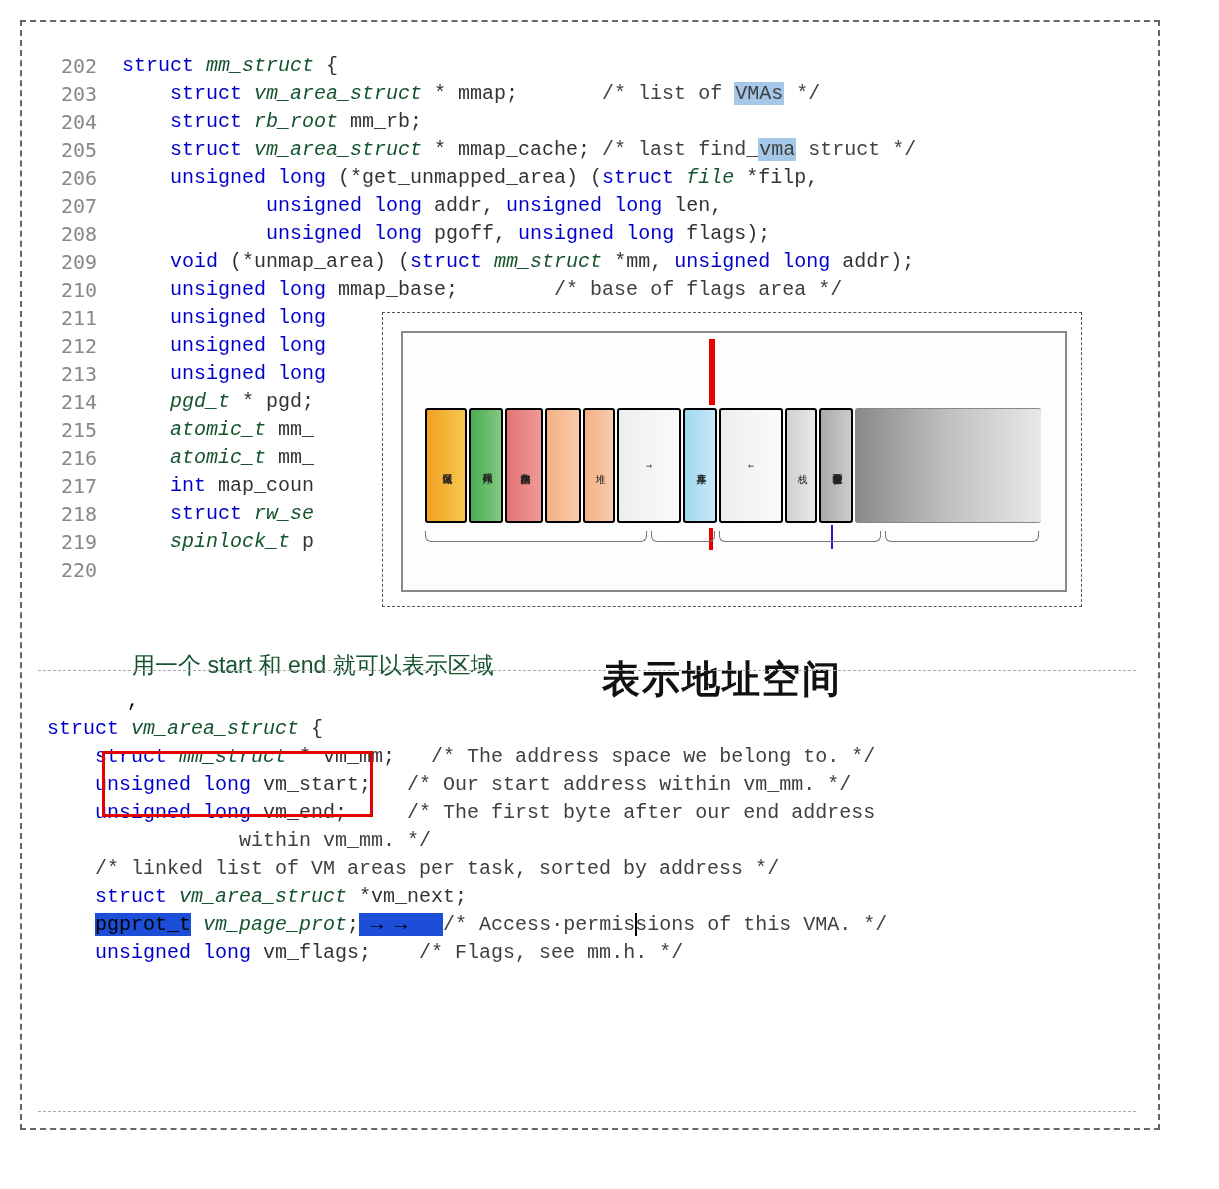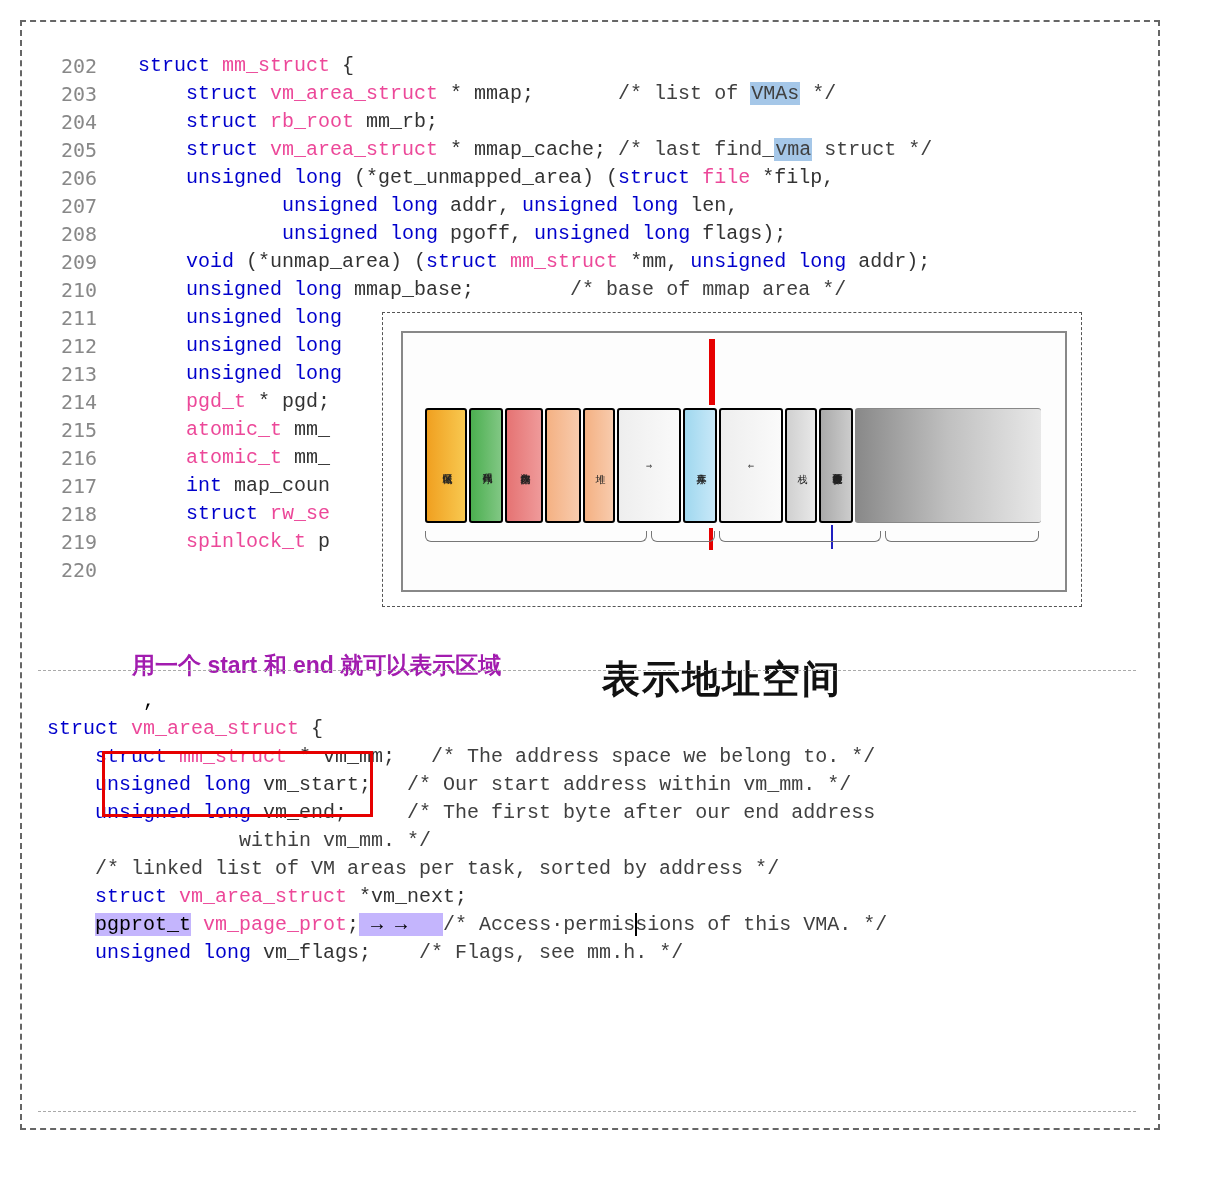--- a/index.html
+++ b/index.html
@@ -17,31 +17,30 @@
     box-sizing: border-box;
   }
   .code-block-1 {
     font-size: 20px;
     line-height: 28px;
     margin-top: 10px;
   }
   .code-line {
     display: flex;
     white-space: pre;
-    gap: 16px;
   }
   .gutter {
     width: 55px;
     text-align: right;
     padding-right: 25px;
     color: #888;
     font-family: Consolas, monospace;
   }
   .kw { color: #0000cc; font-family: Liberation Mono, monospace; }
-  .type { color: #ec4899; }
+  .type { color: #14532d; font-style: italic; }
   .ident { color: #333; }
   .comment { color: #404040; }
   .highlight-box {
     background: #a5c7e8;
     padding: 0 1px;
   }
   .float-diagram {
     position: absolute;
     top: 290px;
     left: 360px;
@@ -137,22 +136,22 @@
   }
   .label-row {
     display: flex;
     align-items: center;
     margin-top: 18px;
     position: absolute;
     top: 610px;
     left: 80px;
   }
   .red-label {
-    color: #a21caf;
-    font-weight: bold;
+    color: #14532d;
+    font-weight: normal;
     font-size: 23px;
     font-family: "Microsoft YaHei", Arial, sans-serif;
     margin-left: 30px;
   }
   .big-title {
     position: absolute;
     top: 632px;
     left: 580px;
     font-size: 38px;
     font-weight: 900;
@@ -171,21 +170,21 @@
   .red-rect {
     position: absolute;
     top: 729px;
     left: 80px;
     width: 265px;
     height: 60px;
     border: 3px solid #e60000;
     pointer-events: none;
   }
   .sel-bg {
-    background: #c4b5fd;
+    background: #1d4ed8;
   }
   .cursor-bar {
     border-right: 2px solid #000;
     padding-right: 0;
     margin-right: -2px;
   }
   .inner-dash {
     position: absolute;
     left: 16px;
     right: 22px;
@@ -203,21 +202,21 @@
 
   <div id="code1" class="code-block-1">
       <div class="code-line"><span class="gutter">202</span><span><span class="kw">struct</span><span class="ident"> </span><span class="type">mm_struct</span><span class="ident"> {</span></span></div>
       <div class="code-line"><span class="gutter">203</span><span>    <span class="kw">struct</span><span class="ident"> </span><span class="type">vm_area_struct</span><span class="ident"> * mmap;       </span><span class="comment">/* list of </span><span class="comment"><span class="highlight-box">VMAs</span></span><span class="comment"> */</span></span></div>
       <div class="code-line"><span class="gutter">204</span><span>    <span class="kw">struct</span><span class="ident"> </span><span class="type">rb_root</span><span class="ident"> mm_rb;</span></span></div>
       <div class="code-line"><span class="gutter">205</span><span>    <span class="kw">struct</span><span class="ident"> </span><span class="type">vm_area_struct</span><span class="ident"> * mmap_cache; </span><span class="comment">/* last find_</span><span class="comment"><span class="highlight-box">vma</span></span><span class="comment"> struct */</span></span></div>
       <div class="code-line"><span class="gutter">206</span><span>    <span class="kw">unsigned</span><span class="ident"> </span><span class="kw">long</span><span class="ident"> (*get_unmapped_area) (</span><span class="kw">struct</span><span class="ident"> </span><span class="type">file</span><span class="ident"> *filp,</span></span></div>
       <div class="code-line"><span class="gutter">207</span><span>            <span class="kw">unsigned</span><span class="ident"> </span><span class="kw">long</span><span class="ident"> addr, </span><span class="kw">unsigned</span><span class="ident"> </span><span class="kw">long</span><span class="ident"> len,</span></span></div>
       <div class="code-line"><span class="gutter">208</span><span>            <span class="kw">unsigned</span><span class="ident"> </span><span class="kw">long</span><span class="ident"> pgoff, </span><span class="kw">unsigned</span><span class="ident"> </span><span class="kw">long</span><span class="ident"> flags);</span></span></div>
       <div class="code-line"><span class="gutter">209</span><span>    <span class="kw">void</span><span class="ident"> (*unmap_area) (</span><span class="kw">struct</span><span class="ident"> </span><span class="type">mm_struct</span><span class="ident"> *mm, </span><span class="kw">unsigned</span><span class="ident"> </span><span class="kw">long</span><span class="ident"> addr);</span></span></div>
-      <div class="code-line"><span class="gutter">210</span><span>    <span class="kw">unsigned</span><span class="ident"> </span><span class="kw">long</span><span class="ident"> mmap_base;        </span><span class="comment">/* base of mmap area */</span></span></div>
+      <div class="code-line"><span class="gutter">210</span><span>    <span class="kw">unsigned</span><span class="ident"> </span><span class="kw">long</span><span class="ident"> mmap_base;        </span><span class="comment">/* base of flags area */</span></span></div>
       <div class="code-line"><span class="gutter">211</span><span>    <span class="kw">unsigned</span><span class="ident"> </span><span class="kw">long</span></span></div>
       <div class="code-line"><span class="gutter">212</span><span>    <span class="kw">unsigned</span><span class="ident"> </span><span class="kw">long</span></span></div>
       <div class="code-line"><span class="gutter">213</span><span>    <span class="kw">unsigned</span><span class="ident"> </span><span class="kw">long</span></span></div>
       <div class="code-line"><span class="gutter">214</span><span>    <span class="type">pgd_t</span><span class="ident"> * pgd;</span></span></div>
       <div class="code-line"><span class="gutter">215</span><span>    <span class="type">atomic_t</span><span class="ident"> mm_</span></span></div>
       <div class="code-line"><span class="gutter">216</span><span>    <span class="type">atomic_t</span><span class="ident"> mm_</span></span></div>
       <div class="code-line"><span class="gutter">217</span><span>    <span class="kw">int</span><span class="ident"> map_coun</span></span></div>
       <div class="code-line"><span class="gutter">218</span><span>    <span class="kw">struct</span><span class="ident"> </span><span class="type">rw_se</span></span></div>
       <div class="code-line"><span class="gutter">219</span><span>    <span class="type">spinlock_t</span><span class="ident"> p</span></span></div>
       <div class="code-line"><span class="gutter">220</span><span></span></div>

